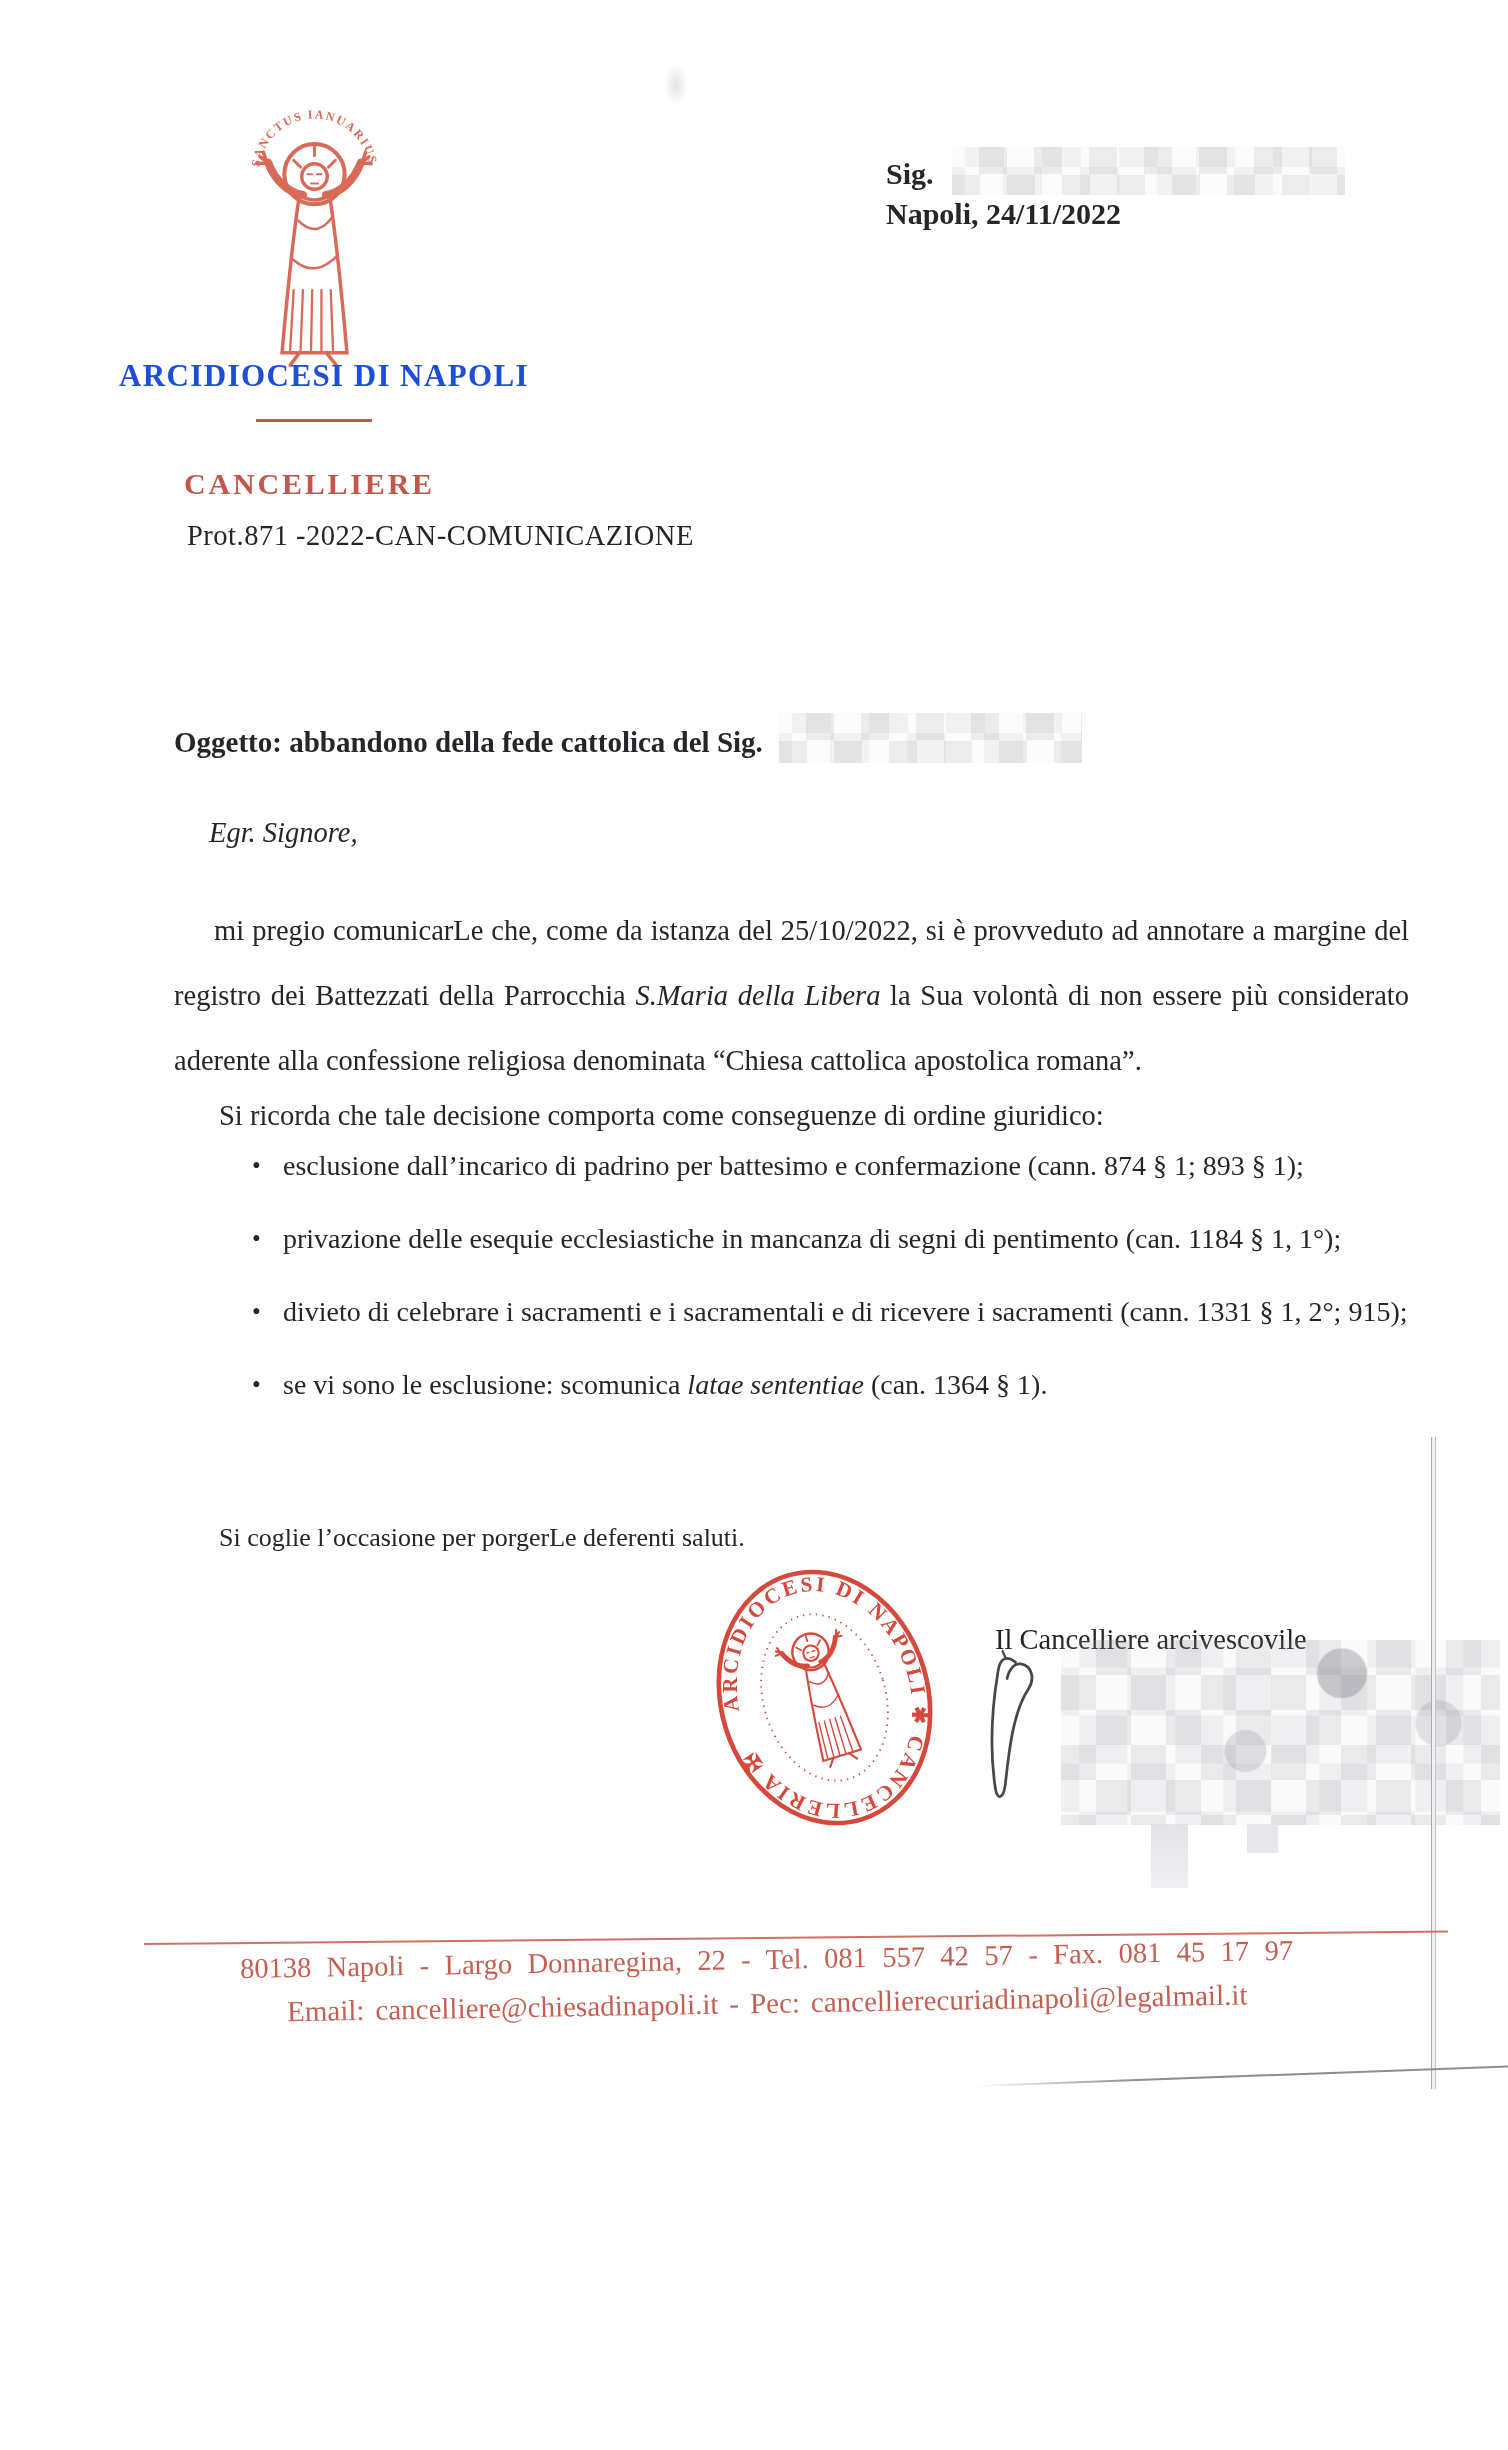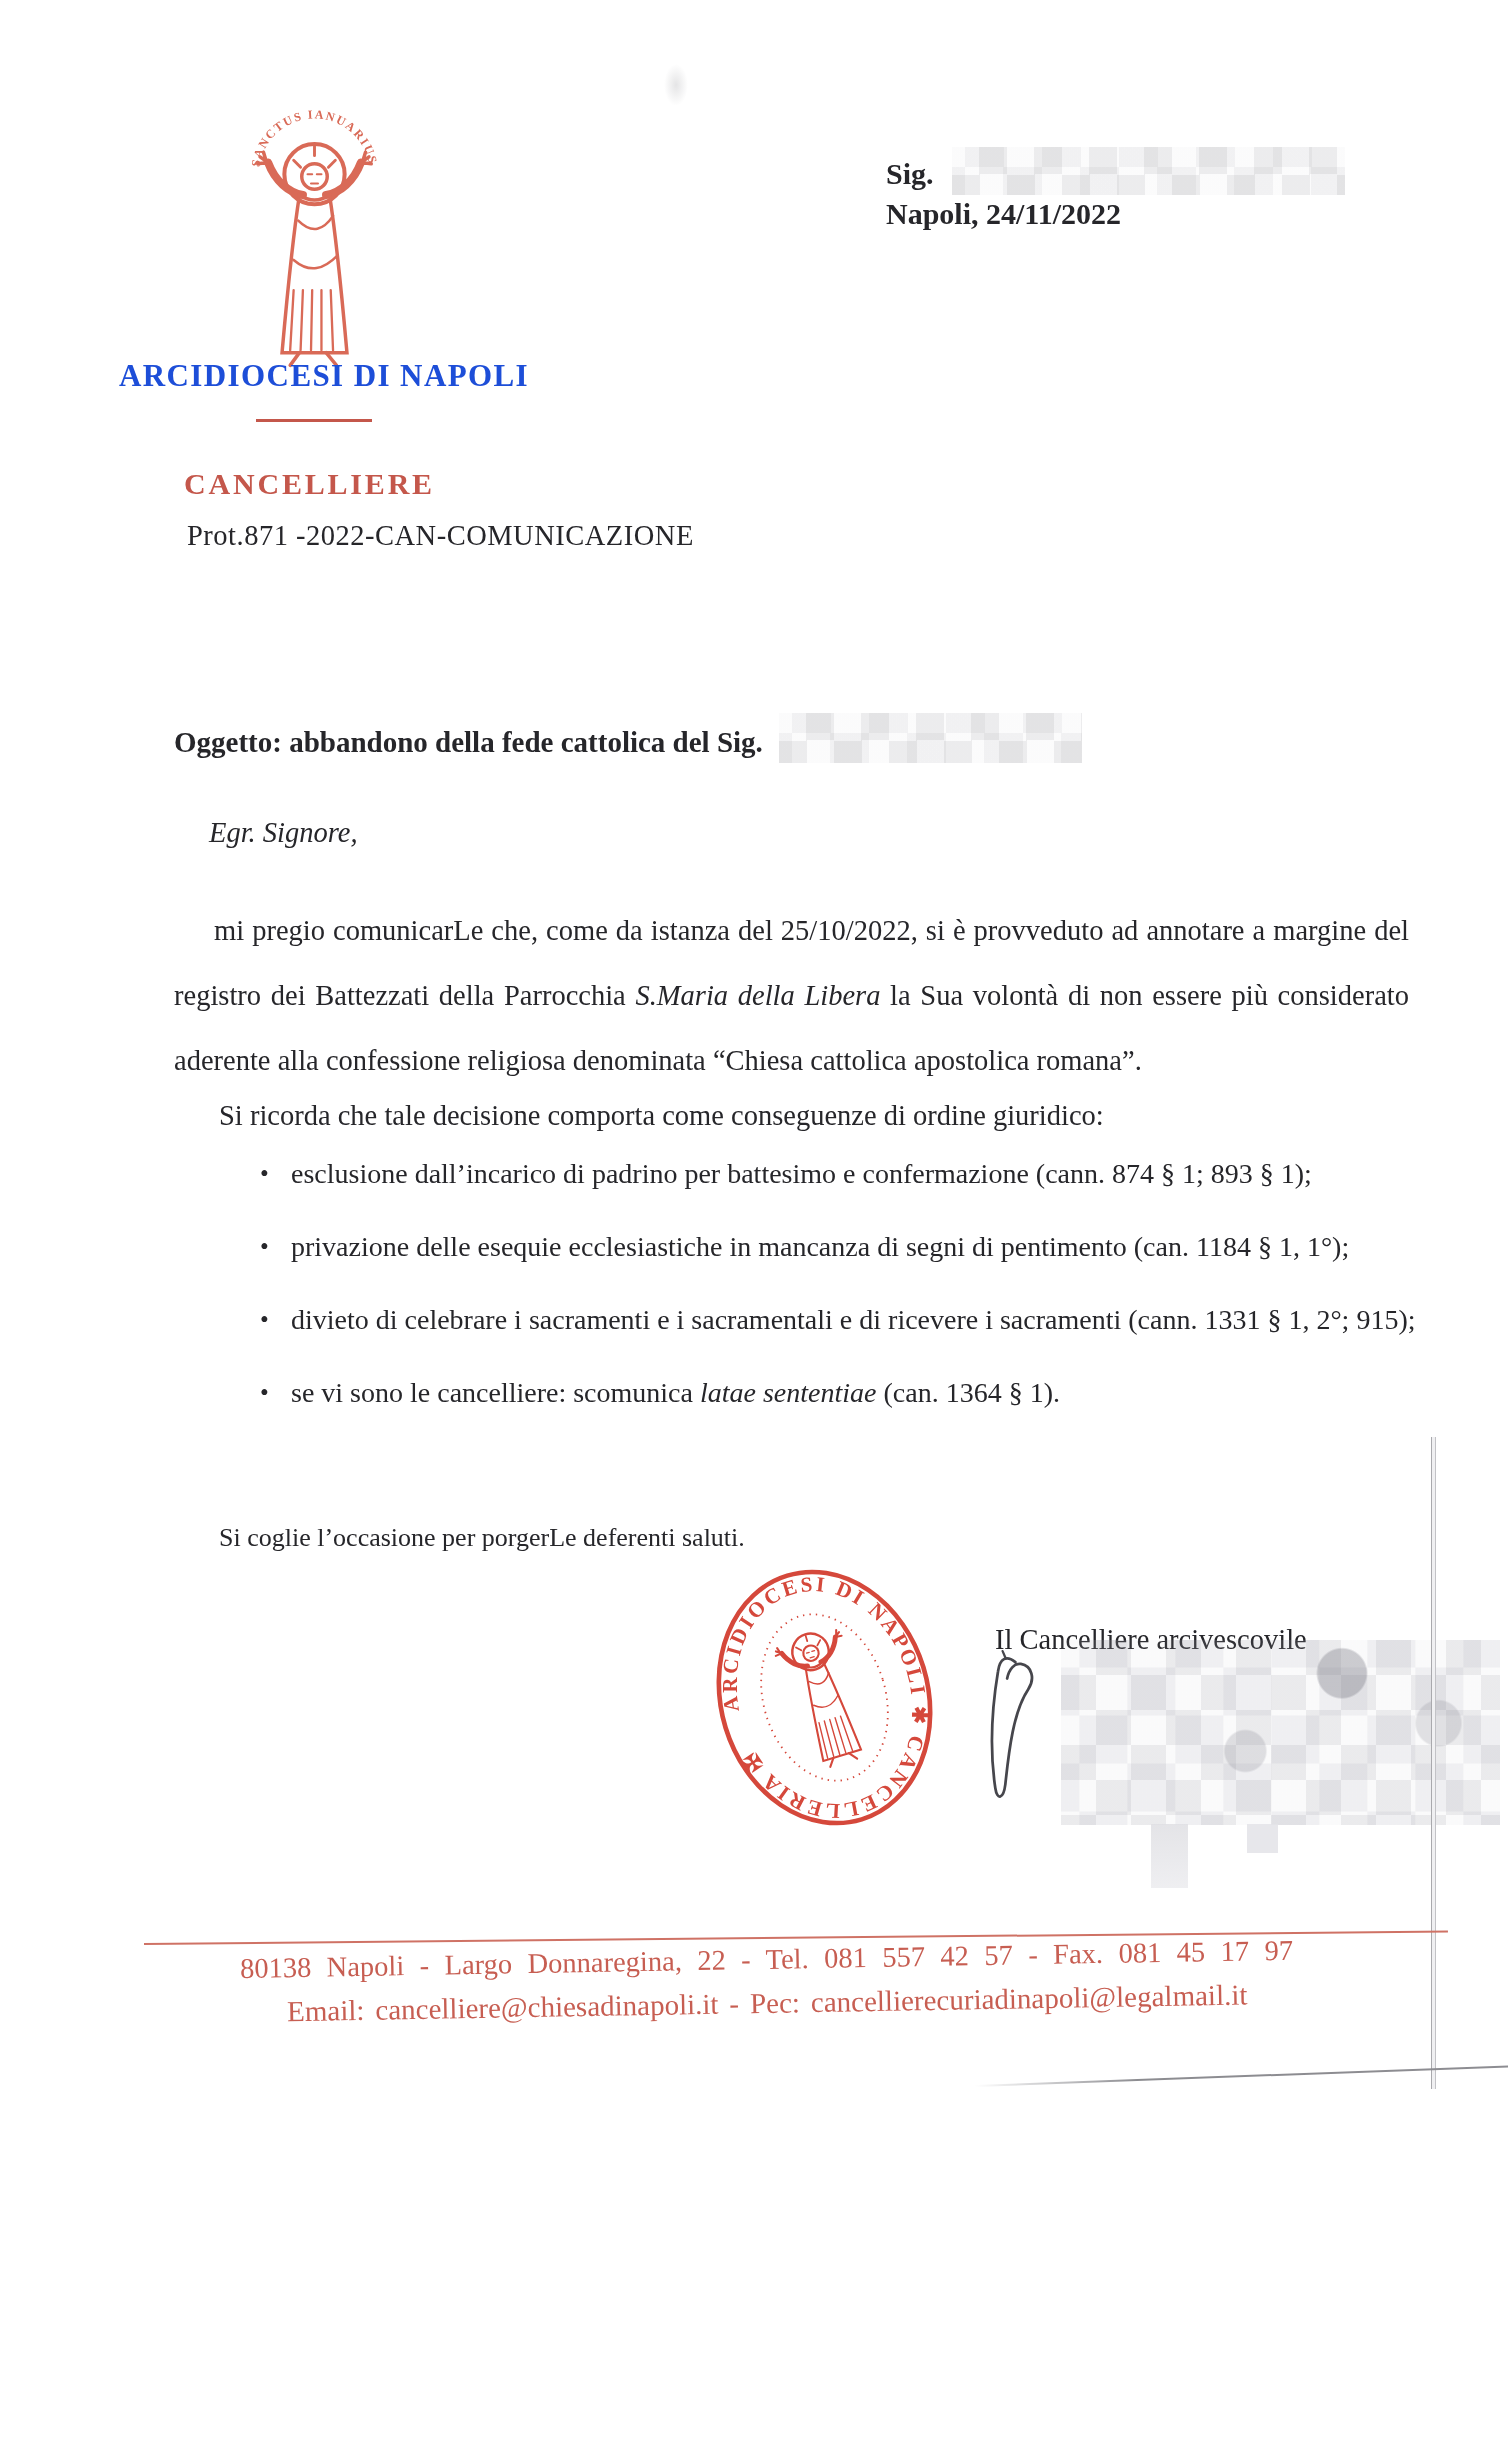--- a/index.html
+++ b/index.html
@@ -37,21 +37,21 @@
 
   
   .salutation{left:209px;top:817px;font-size:28.5px;font-style:italic;}
   .para1{
     left:174px;top:898px;width:1235px;
     font-size:28.5px;line-height:65px;text-align:justify;text-indent:40px;
   }
   .para2{left:219px;top:1100px;font-size:28.5px;white-space:nowrap;}
   ul.bullets{
     left:246px;top:1131px;width:1177px;
-    margin:12px;padding:0 0 0 33px;list-style:none;
+    margin:4px;padding:0 0 0 33px;list-style:none;
     font-size:28px;line-height:61px;
   }
   ul.bullets li{position:relative;text-align:justify;margin-bottom:12px;}
   ul.bullets li::before{
     content:"\2022";position:absolute;left:-31px;top:0;
     font-size:25px;
   }
   .closing{left:219px;top:1523px;font-size:26px;white-space:nowrap;}
   .it{font-style:italic;}
 
@@ -183,21 +183,21 @@
     <li>
       <span>esclusione dall’incarico di padrino per battesimo e confermazione (cann. 874 § 1; 893 § 1);</span><span class="it"></span><span></span>
     </li>
     <li>
       <span>privazione delle esequie ecclesiastiche in mancanza di segni di pentimento (can. 1184 § 1, 1°);</span><span class="it"></span><span></span>
     </li>
     <li>
       <span>divieto di celebrare i sacramenti e i sacramentali e di ricevere i sacramenti (cann. 1331 § 1, 2°; 915);</span><span class="it"></span><span></span>
     </li>
     <li>
-      <span>se vi sono le cancelliere: scomunica </span><span class="it">latae sententiae</span><span> (can. 1364 § 1).</span>
+      <span>se vi sono le esclusione: scomunica </span><span class="it">latae sententiae</span><span> (can. 1364 § 1).</span>
     </li>
   </ul>
 
   <div class="abs closing">Si coglie l’occasione per porgerLe deferenti saluti.</div>
 
   <svg class="abs seal" viewBox="-125 -150 250 300">
     <defs>
       <path id="ringPath" d="M-93,0 A93,117 0 1 1 93,0 A93,117 0 1 1 -93,0"></path>
     </defs>
     <ellipse cx="0" cy="0" rx="112" ry="138" stroke="currentColor" stroke-width="5" fill="none"></ellipse>

